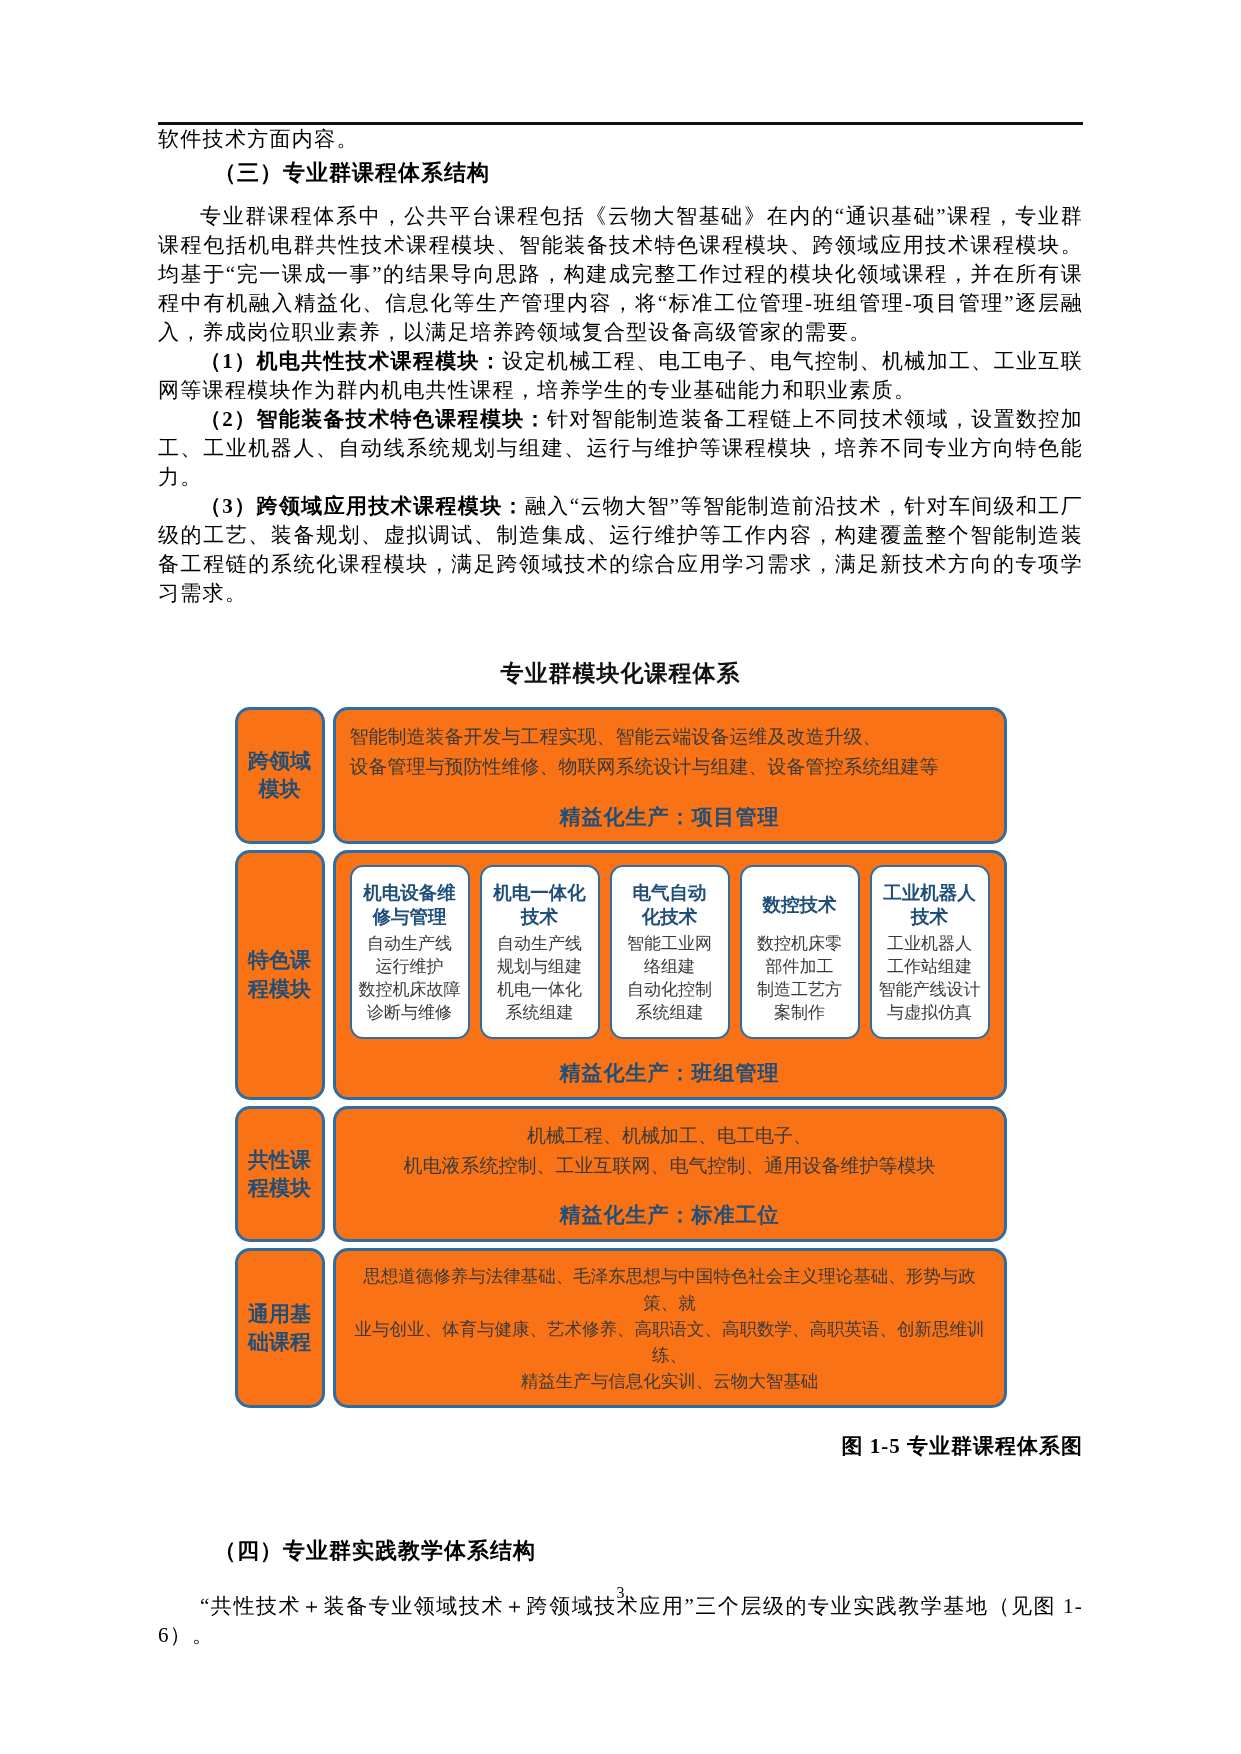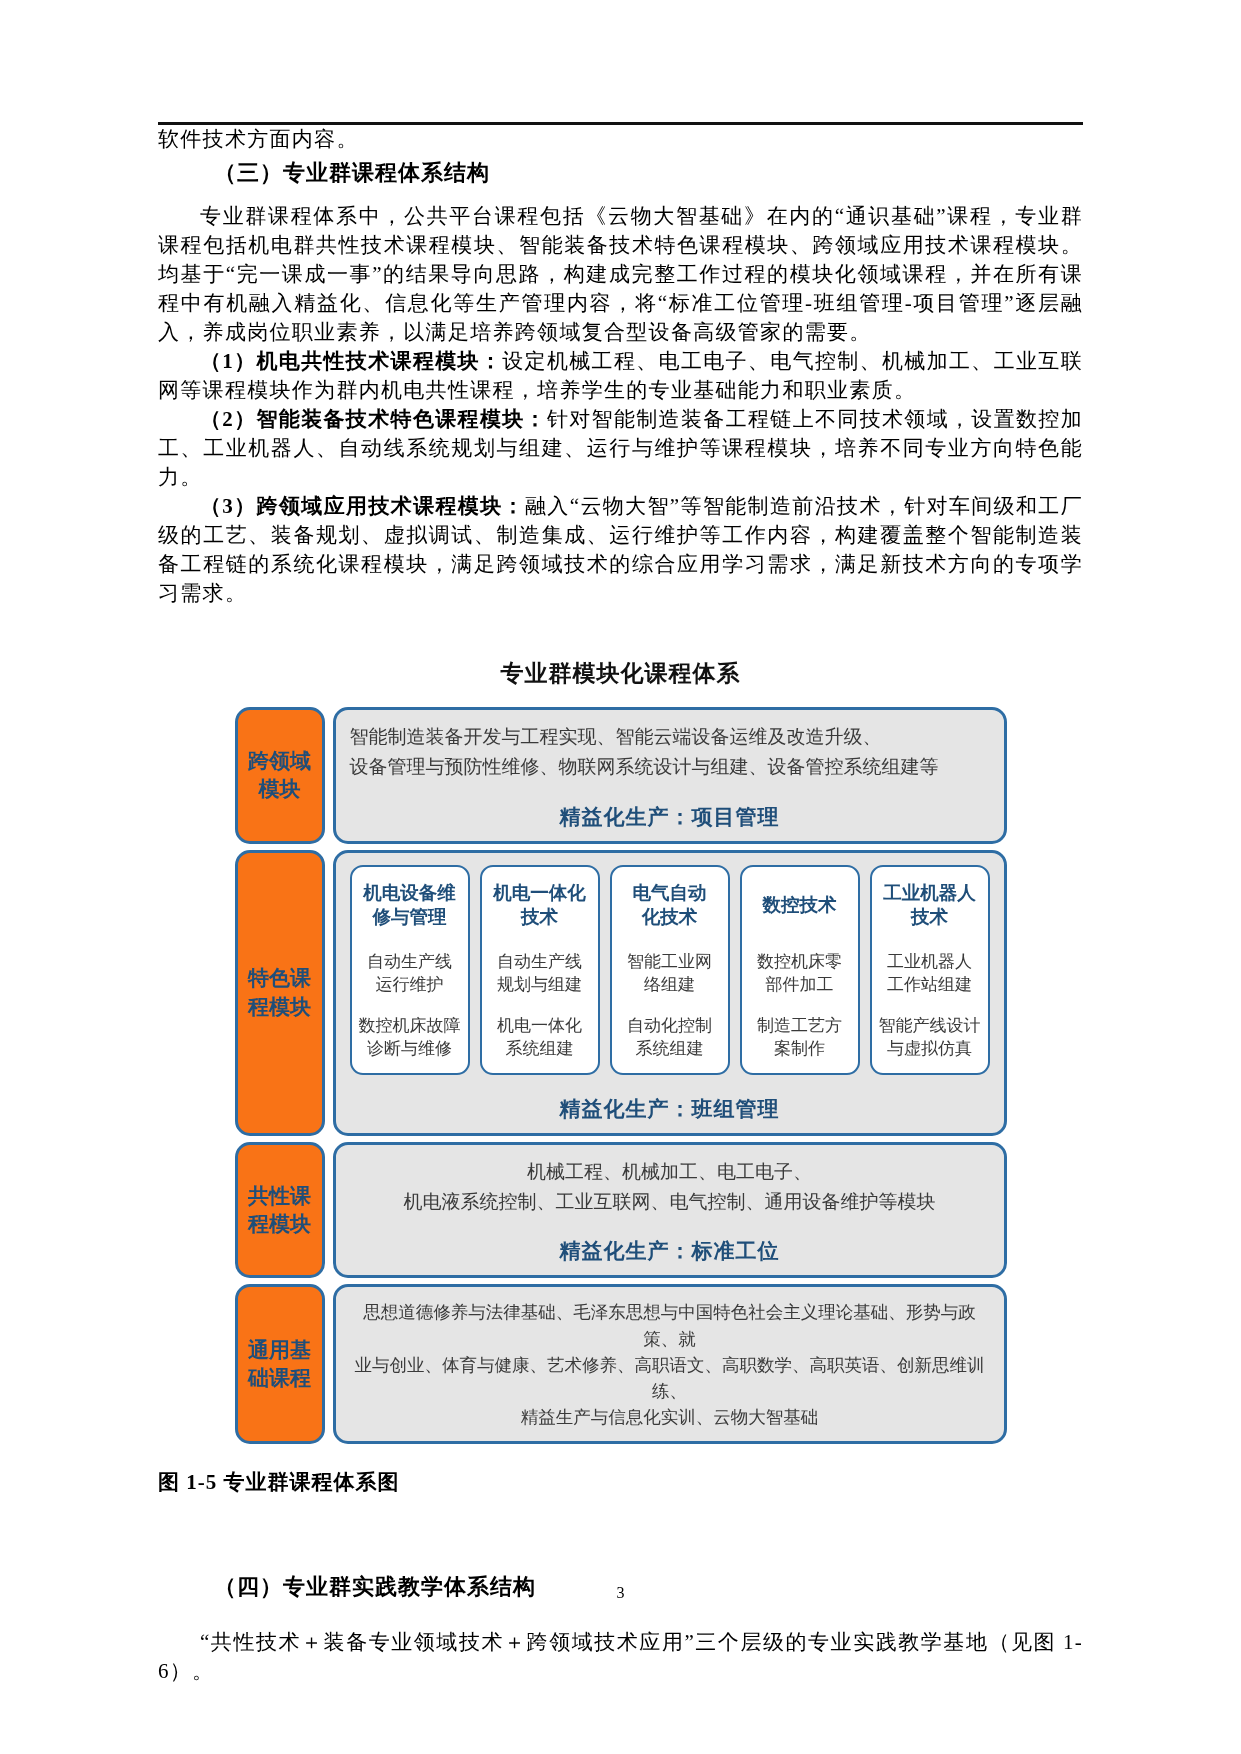--- a/index.html
+++ b/index.html
@@ -65,21 +65,21 @@
     font-size: 21px;
     line-height: 1.35;
     white-space: pre-line;
     background: #f97316;
   }
   .d-content {
     flex: 1;
     border: 3px solid #2e6da4;
     border-radius: 15px;
     padding: 12px 14px 10px;
-    background: #e5e5e5;
+    background: #f97316;
     display: flex; flex-direction: column; justify-content: space-between;
   }
   .d-lines {
     color: #3a3a3a;
     font-size: 19px;
     line-height: 1.6;
     white-space: pre-line;
   }
   .d-lines.centered { text-align: center; }
   .d-footer {
@@ -106,24 +106,23 @@
     line-height: 1.3;
     white-space: pre-line;
     min-height: 56px;
     display: flex; align-items: center; justify-content: center;
   }
   .sub-item {
     color: #3a3a3a;
     font-size: 17px;
     line-height: 1.35;
     white-space: pre-line;
-    margin-top: 18px;
   }
   .fig-caption {
-    text-align: left;
+    text-align: right;
     font-weight: bold;
     font-size: 21px;
     margin-top: 24px;
     letter-spacing: 1px;
   }
 
   .sec4-heading { margin-top: 76px; }
   .para4 { margin-top: 26px; }
 
   .page-number {

